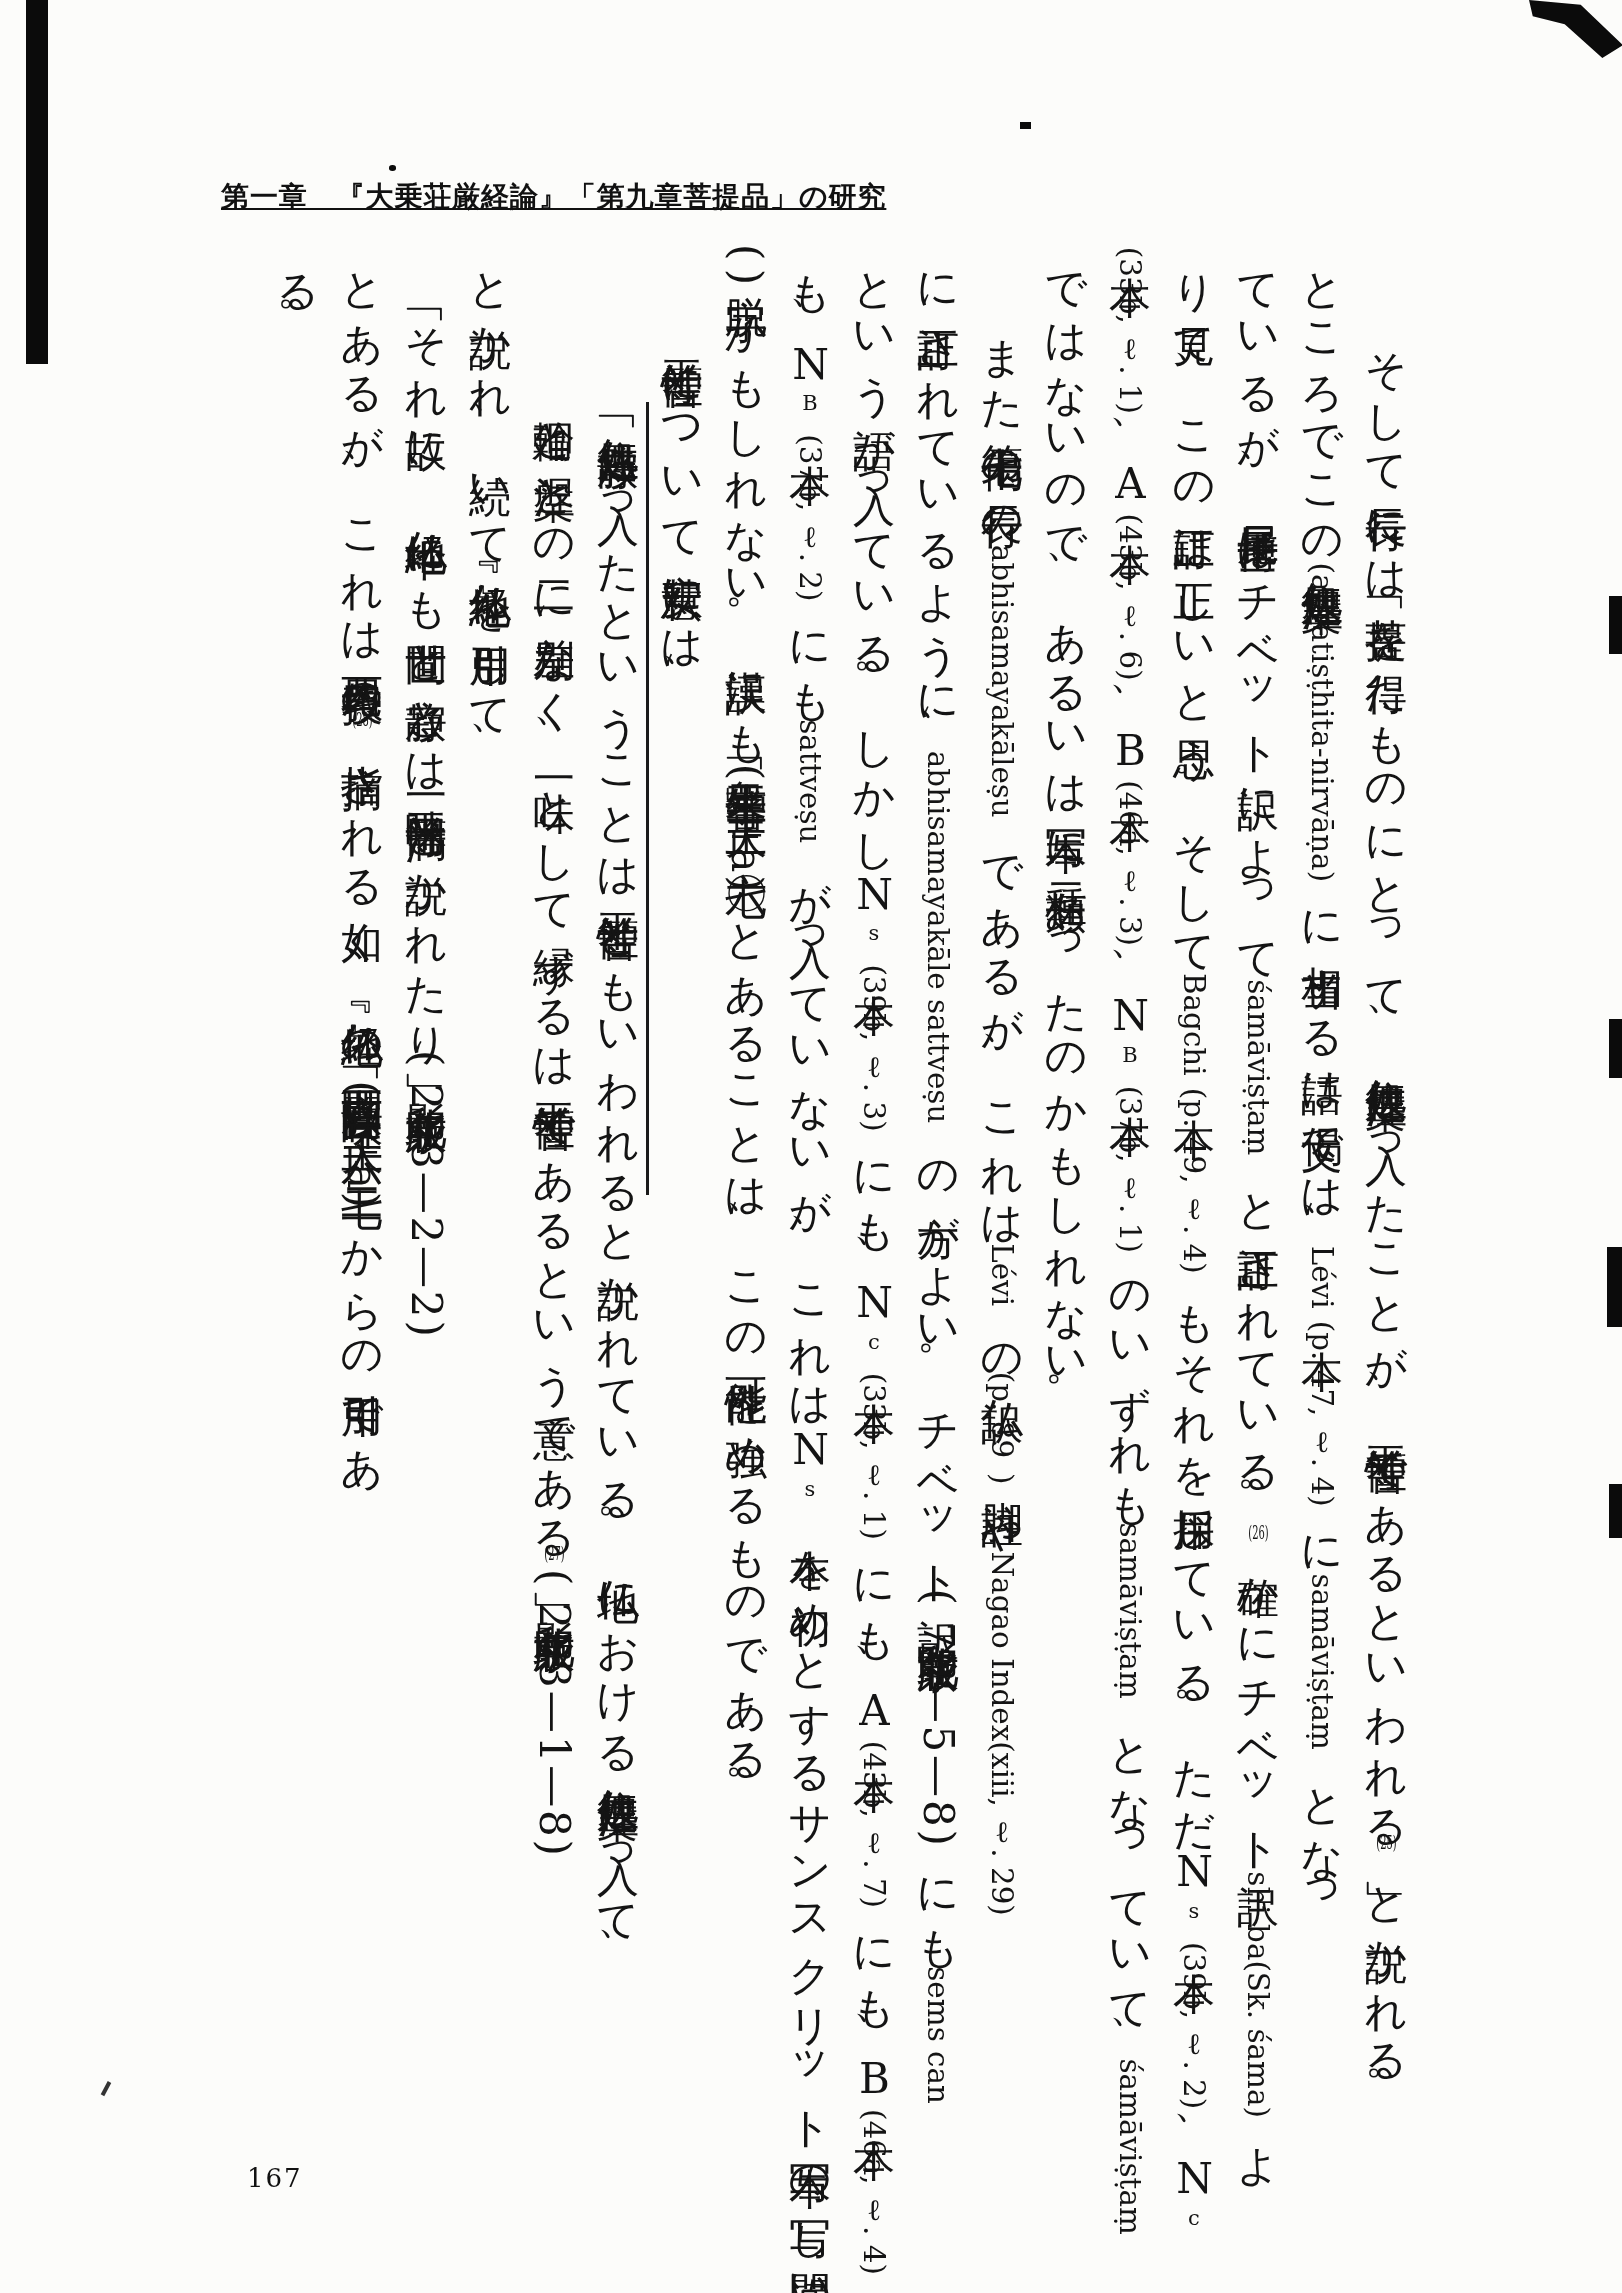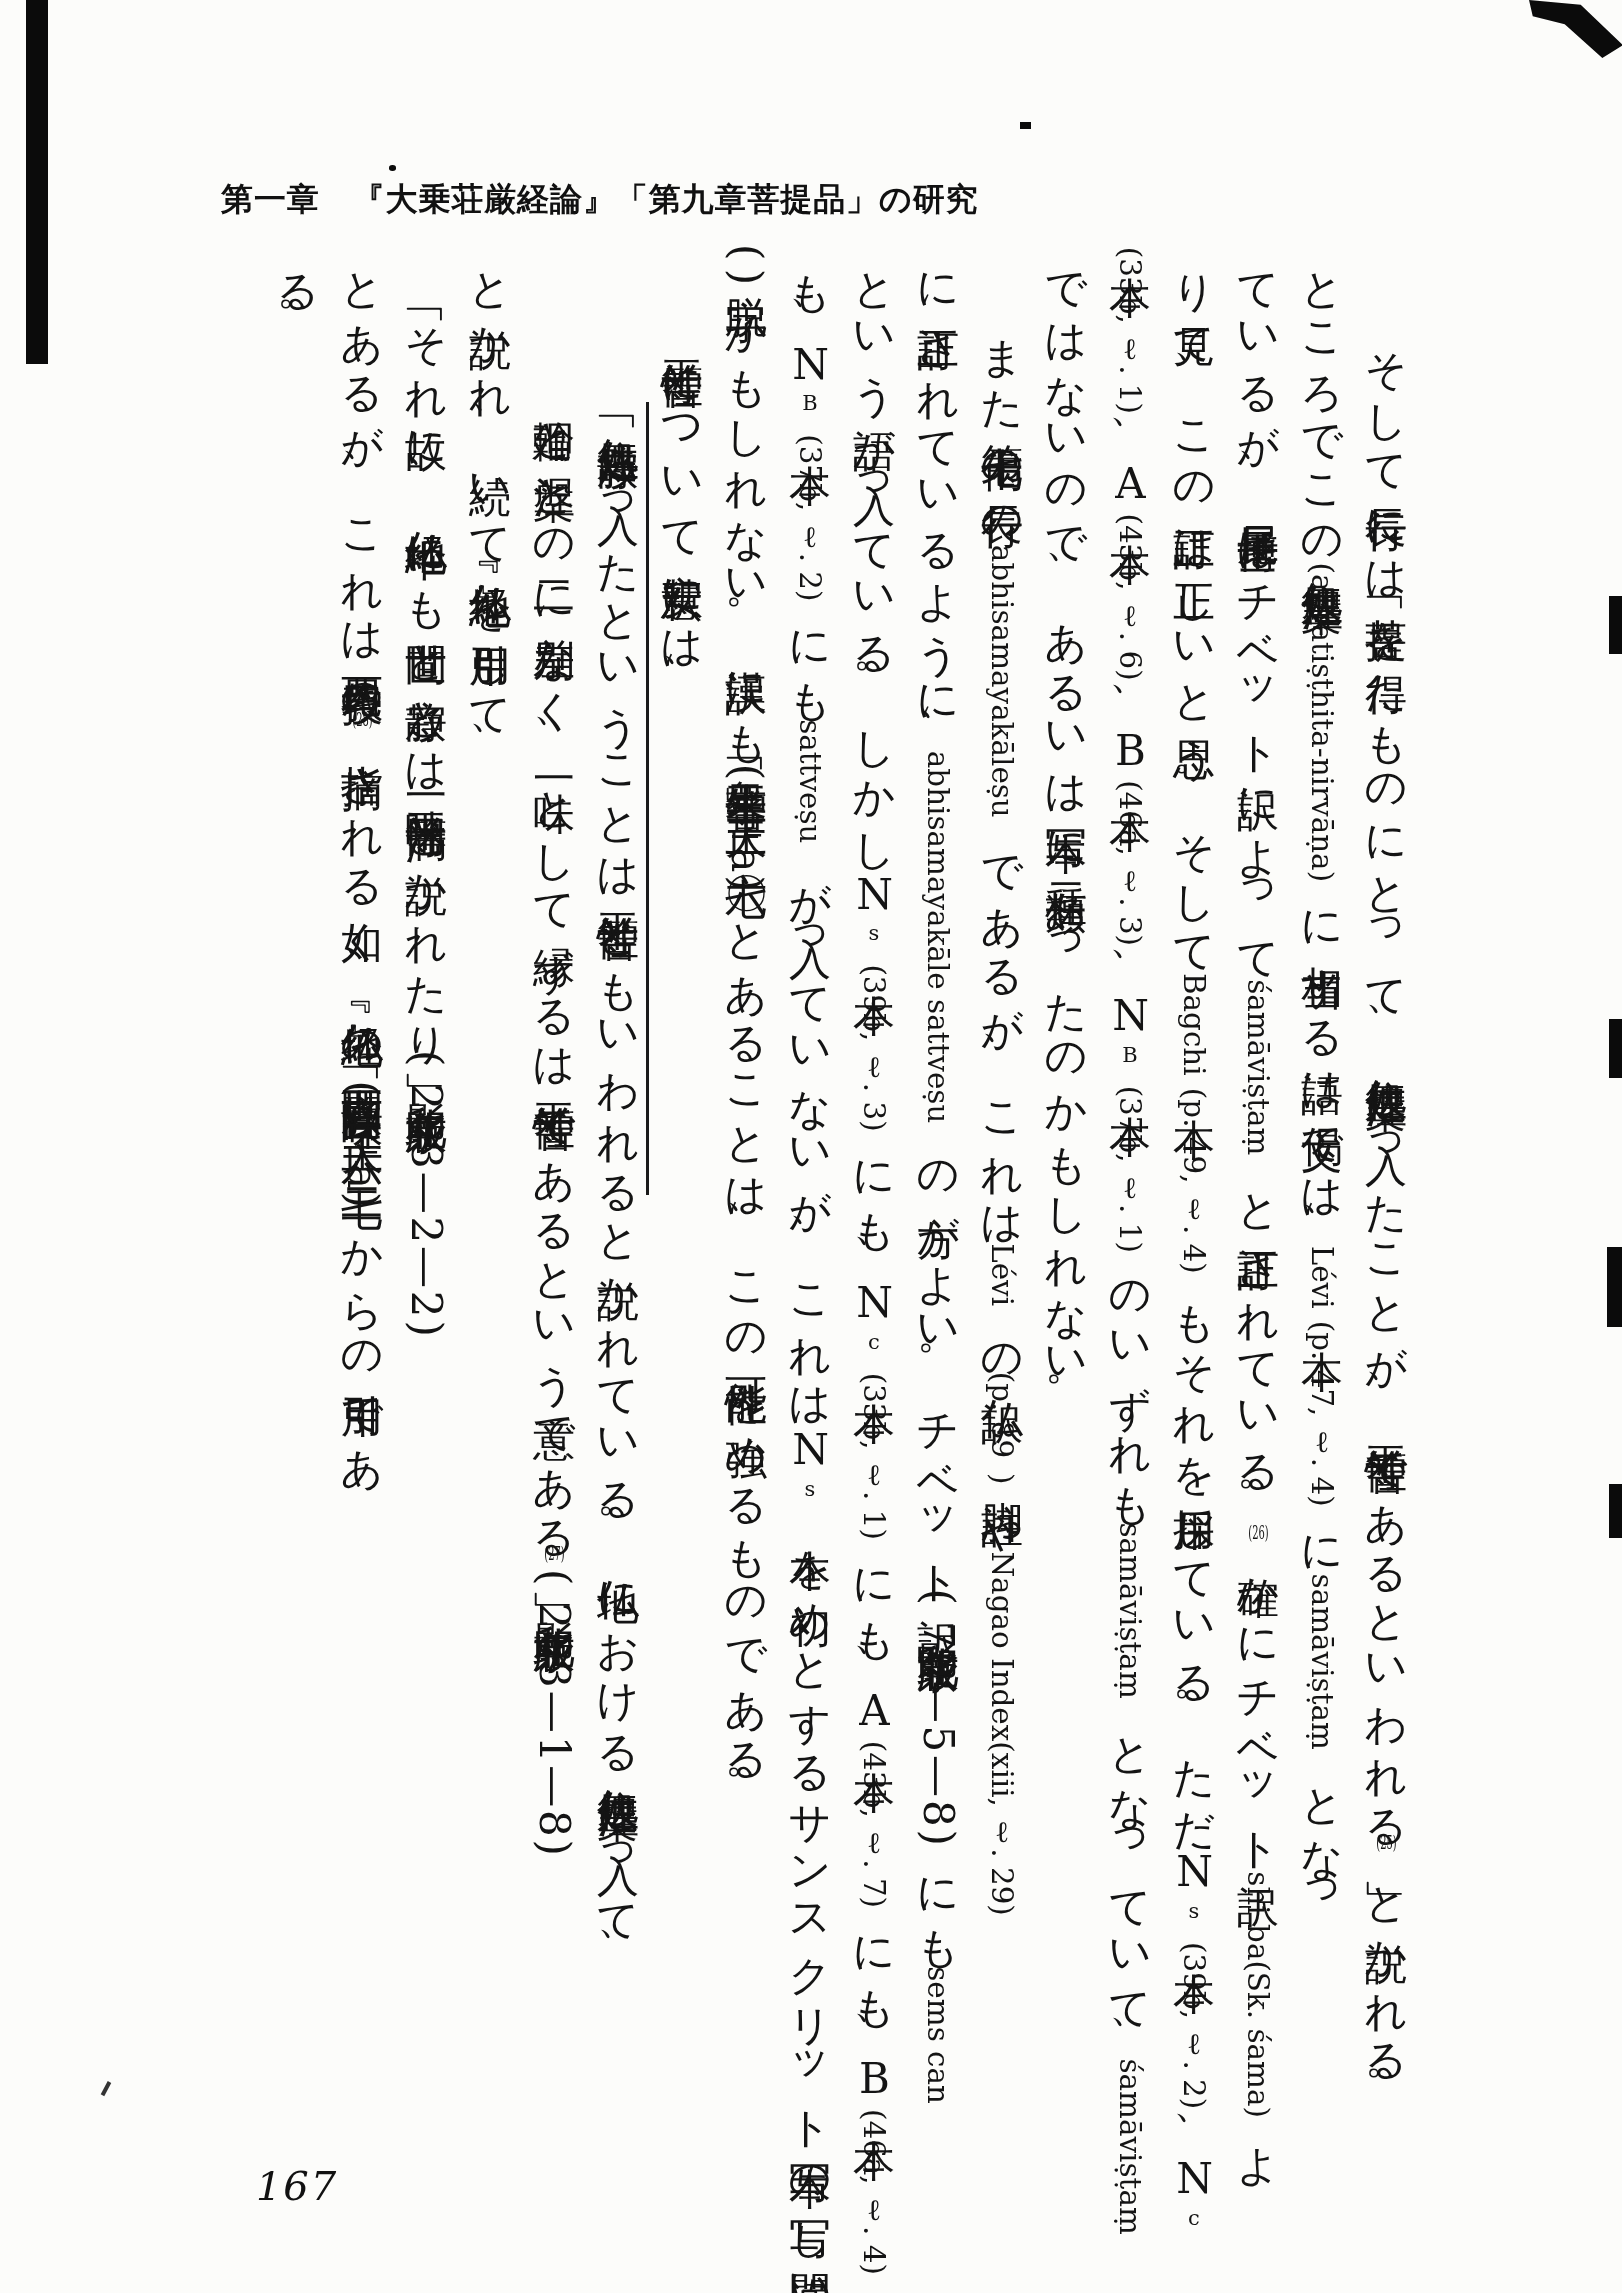--- a/index.html
+++ b/index.html
@@ -4,21 +4,21 @@
 <style>
   html,body{margin:0;padding:0;}
   body{
     width:1622px;height:2294px;position:relative;overflow:hidden;
     background:#fcfcfa;color:#111;
     font-family:"DejaVu Serif","Liberation Serif",serif;
   }
   
   .chapter-head{
     position:absolute;left:221px;top:178px;
-    font-size:32px;font-weight:700;letter-spacing:0.9px;white-space:nowrap;
+    font-size:28px;font-weight:700;letter-spacing:0.9px;white-space:nowrap;text-decoration:underline;
   }
   
   .text-block{
     position:absolute;top:244px;right:215px;width:1161px;height:2022px;
     writing-mode:vertical-rl;text-orientation:mixed;
     font-size:42px;line-height:1;color:#141414;
   }
   .col{
     margin-left:22px;line-height:1;letter-spacing:2.8px;white-space:nowrap;
   }
@@ -26,22 +26,22 @@
   .seg-lat{font-size:0.70em;letter-spacing:0px;}
   .seg-up{text-orientation:upright;}
   .seg-sub{text-orientation:upright;font-size:0.5em;letter-spacing:0;}
   .seg-fn{
     text-combine-upright:all;-webkit-text-combine:horizontal;
     font-size:0.44em;letter-spacing:0;margin:3.7px 0;
   }
   .seg-side{border-right:3.7px solid #1a1a1a;padding-right:2.8px;}
   
   .page-number{
-    position:absolute;left:256px;top:2163px;
-    font-size:40px;font-style:italic;letter-spacing:1.9px;
+    position:absolute;left:247px;top:2163px;
+    font-size:26px;letter-spacing:1.9px;
   }
   
   .artifact{position:absolute;background:#0b0b0b;}
   .a-leftbar{left:26px;top:0;width:22px;height:364px;}
   .a-corner{
     left:1529px;top:0;width:94px;height:58px;background:#0b0b0b;
     clip-path:polygon(0% 0%,55% 8%,100% 78%,78% 100%,38% 42%,4% 28%);
   }
   .a-edge1{left:1609px;top:596px;width:13px;height:58px;}
   .a-edge2{left:1609px;top:1019px;width:13px;height:59px;}

